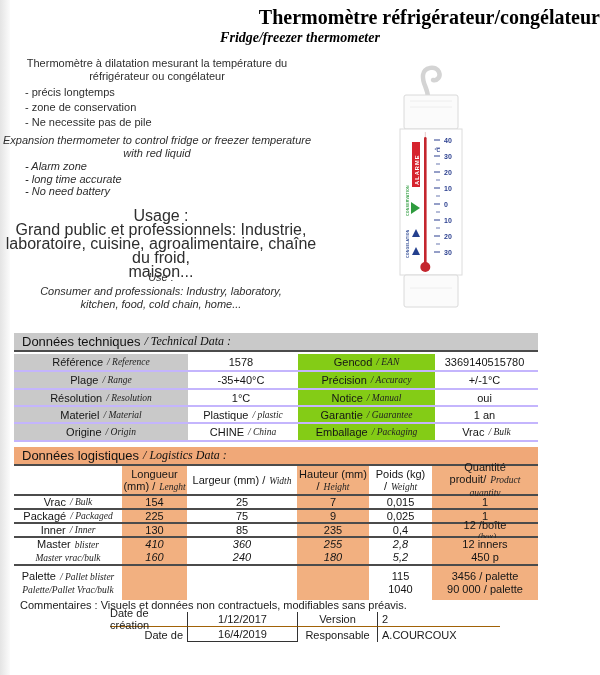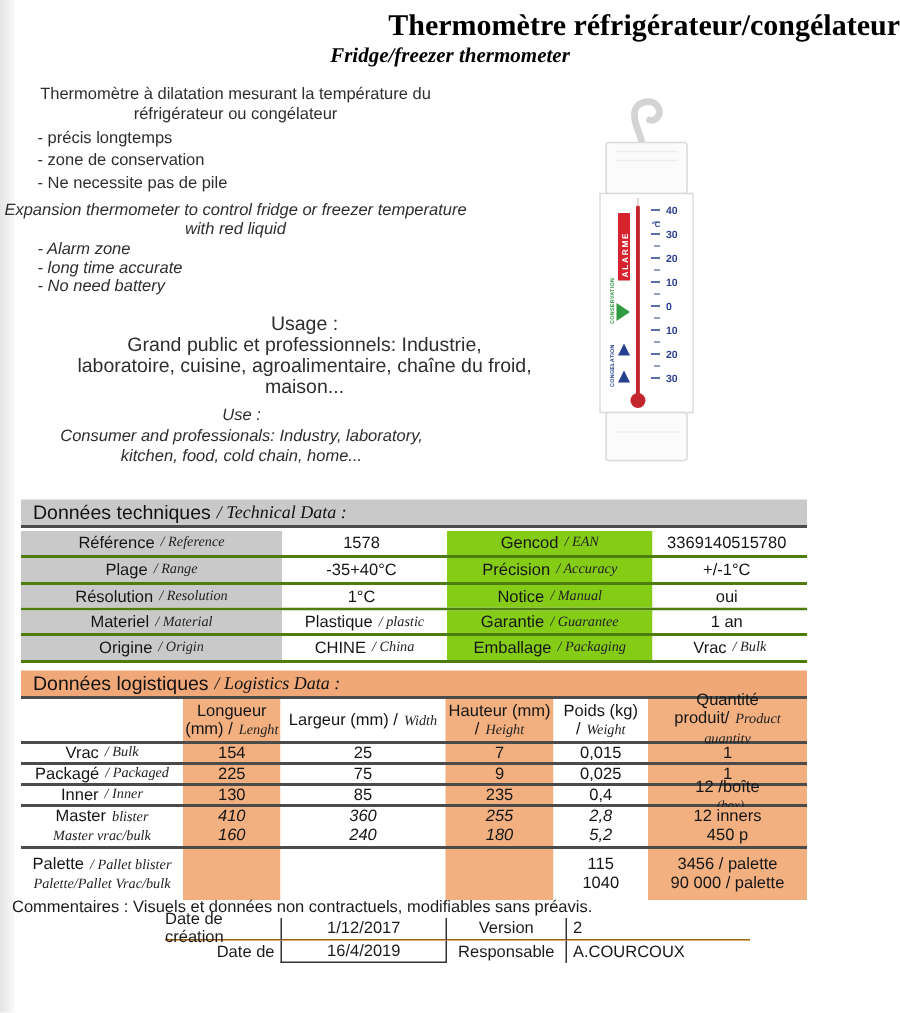--- a/index.html
+++ b/index.html
@@ -12,36 +12,36 @@
   .abs{position:absolute;}
   .title{top:6px;left:0;width:600px;text-align:right;
     font-family:"Liberation Serif",serif;font-weight:bold;font-size:20px;color:#000;}
   .subtitle{top:30px;left:0;width:600px;text-align:center;
     font-family:"Liberation Serif",serif;font-weight:bold;font-style:italic;font-size:14px;color:#000;}
 
   .fr-para{left:0;top:57px;width:314px;text-align:center;font-size:11px;line-height:13px;}
   .fr-bullets{left:25px;top:85px;font-size:11px;line-height:15px;}
   .en-para{left:0;top:134px;width:314px;text-align:center;font-style:italic;font-size:11px;line-height:13px;}
   .en-bullets{left:25px;top:160px;font-style:italic;font-size:11px;line-height:12.5px;}
-  .usage-blk{left:0;top:209px;width:322px;text-align:center;font-size:13px;line-height:14px;padding-left:42px;}
+  .usage-blk{left:0;top:209px;width:322px;text-align:center;font-size:16px;line-height:14px;}
   .use-blk{left:0;top:271px;width:322px;text-align:center;font-style:italic;font-size:11px;line-height:13.5px;}
 
   .thermo{left:390px;top:62px;width:90px;height:252px;}
 
   .bar{left:14px;width:524px;height:19px;display:flex;align-items:flex-end;
     padding:0 0 1px 8px;box-sizing:border-box;border-bottom:2px solid #4b4b4b;
     font-size:13px;color:#111;}
   #tech-bar{top:333px;background:#c9c9c9;}
   #log-bar{top:447px;background:#f0a878;}
   .bar .it{font-size:12px;}
 
   .it{font-family:"Liberation Serif",serif;font-style:italic;margin-left:4px;}
 
   .tech-table{left:14px;top:354px;width:524px;}
-  .trow{display:flex;border-bottom:2px solid #4d7c0f;box-sizing:border-box;height:18px;}
+  .trow{display:flex;border-bottom:2px solid #c4b5fd;box-sizing:border-box;height:18px;}
   .trow.h17{height:17px;}
   .trow>div{display:flex;align-items:center;justify-content:center;box-sizing:border-box;font-size:11px;color:#151515;}
   .tl1{width:174px;background:#c9c9c9;}
   .tv1{width:110px;background:#fff;}
   .tl2{width:137px;background:#84cc16;}
   .tv2{width:103px;background:#fff;}
   .tech-table .it, .log-table .it{font-size:9.5px;color:#222;}
 
   .log-table{left:14px;top:466px;width:524px;}
   .lrow{display:flex;border-bottom:2px solid #4b4b4b;box-sizing:border-box;}
@@ -57,21 +57,21 @@
   .lc3{width:72px;background:#f2b080;}
   .lc4{width:63px;background:#fff;}
   .lc5{width:106px;background:#f2b080;}
   .lhead{font-size:10.2px;line-height:12px;}
   .lhead .hwrap{display:block;padding:0 1px;}
   .lbl{display:flex;flex-direction:row !important;align-items:center;justify-content:center;font-size:10.5px;}
   .lbl2{font-size:10.2px;line-height:12px;}
   .ln{display:block;line-height:13px;}
   .itv{font-style:italic;}
 
-  .comments{left:8px;top:599px;font-size:11px;color:#1a1a1a;}
+  .comments{left:20px;top:599px;font-size:11px;color:#1a1a1a;}
 
   .footer{left:110px;top:612px;font-size:11px;color:#1a1a1a;}
   .frow{display:flex;}
   .frow>div{box-sizing:border-box;height:15px;display:flex;align-items:center;}
   .fl1{width:77px;justify-content:flex-end;padding-right:4px;}
   .fv1{width:111px;justify-content:center;border-left:1px solid #333;border-right:1px solid #333;}
   .fl2{width:79px;justify-content:center;}
   .fv2{width:123px;justify-content:flex-start;border-left:1px solid #333;padding-left:4px;}
   .frow.top>div{border-bottom:1px solid #a16207;}
   .frow.bot .fv1{border-bottom:1px solid #333;}

